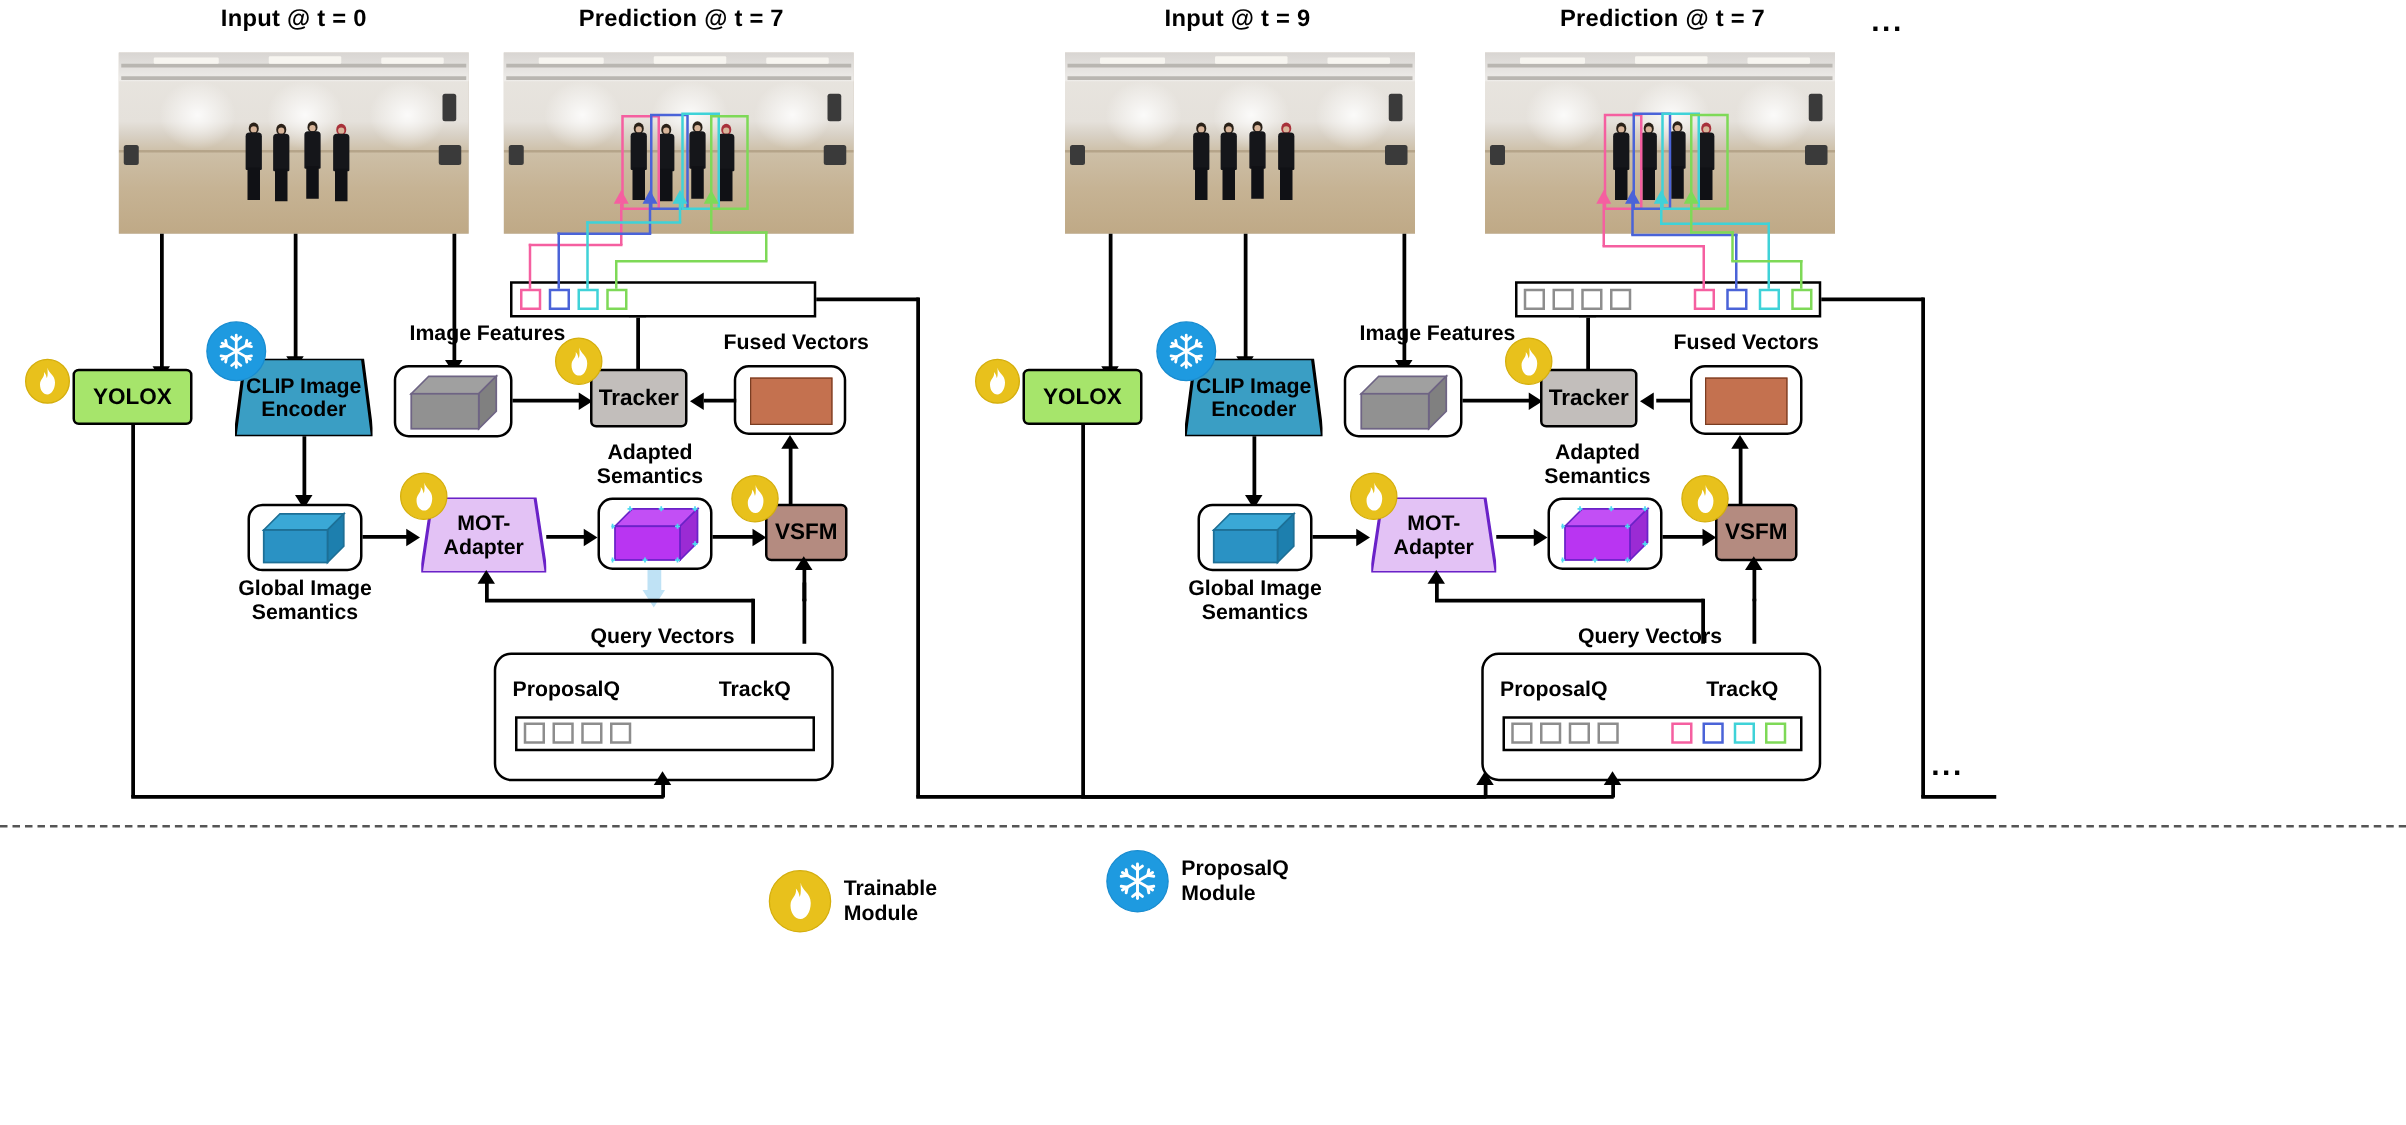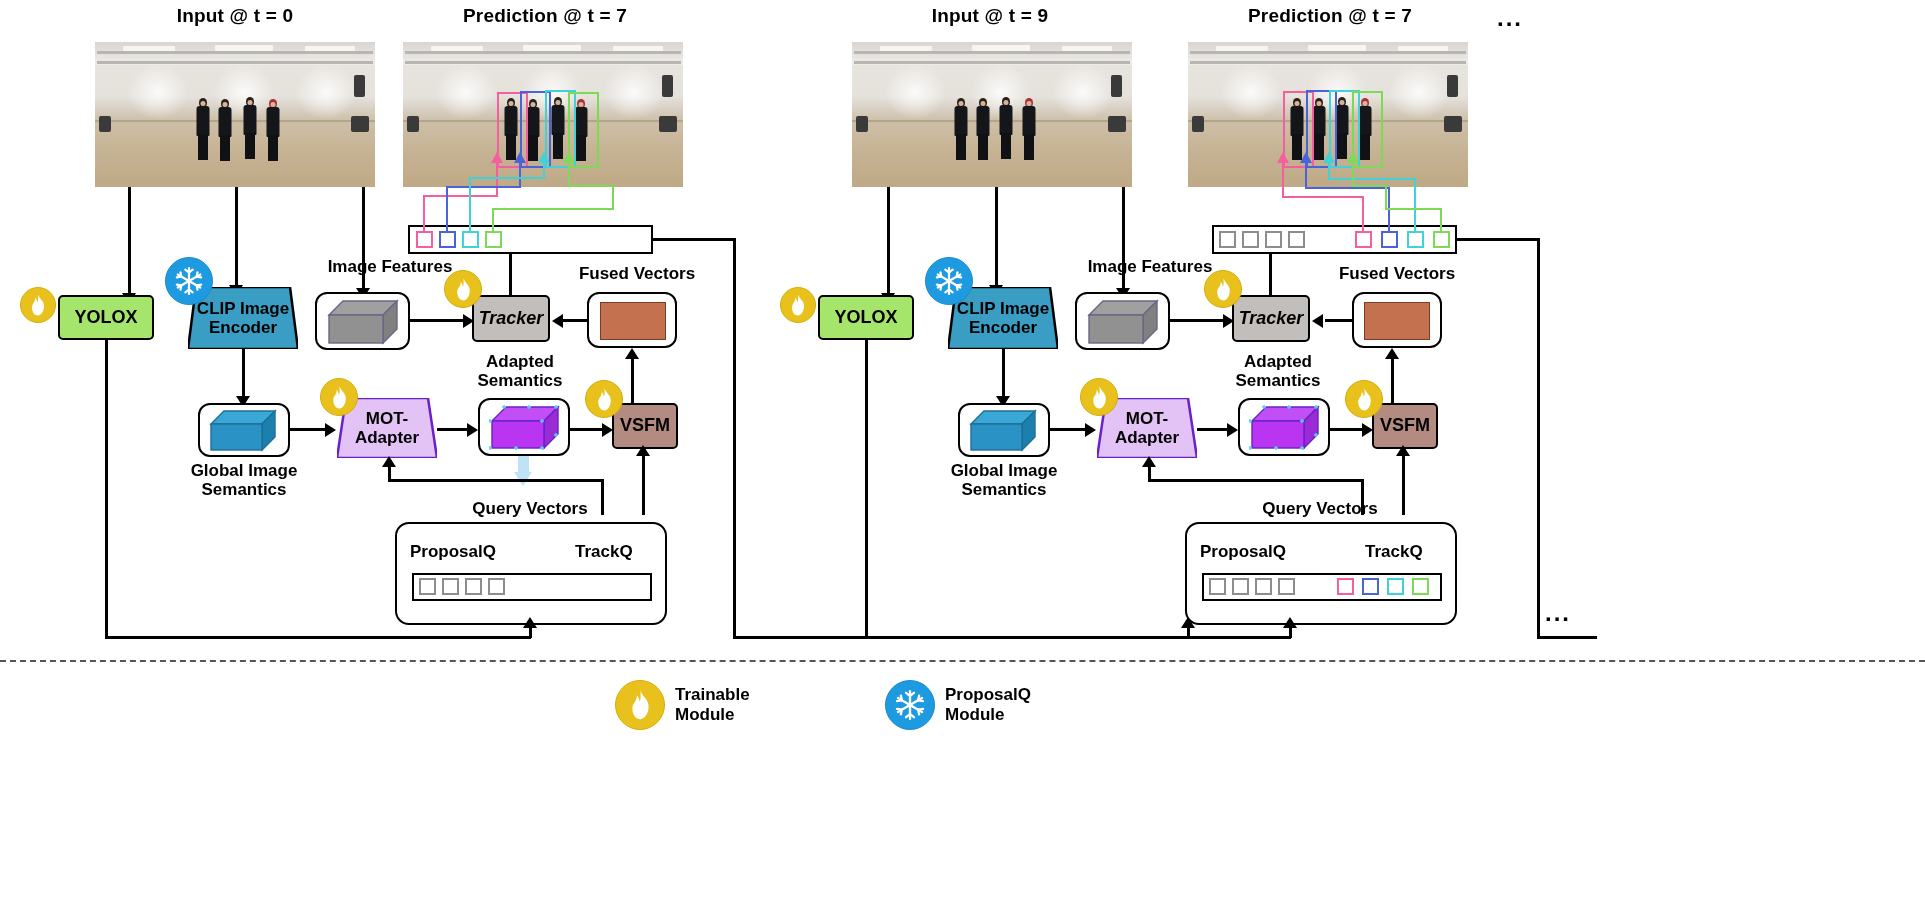--- a/index.html
+++ b/index.html
@@ -35,21 +35,21 @@
                 width:5px;height:5px;border-radius:50%;background:#d8b59a;}
   .person.red .head{background:#a8313a;}
 
   .bbox{position:absolute;border-width:2px;border-style:solid;background:transparent;}
 
   
   .node{position:absolute;box-sizing:border-box;display:flex;align-items:center;justify-content:center;
         text-align:center;font-weight:bold;line-height:1.1;}
   .rect{border:2px solid #000;border-radius:5px;font-size:18px;}
   .yolox{background:#a6e56b;}
-  .tracker{background:#c2bebb;font-style:italic;}
+  .tracker{background:#c2bebb;}
   .vsfm{background:#b48b80;}
   .trap{position:absolute;display:flex;align-items:center;justify-content:center;
         text-align:center;font-weight:bold;font-size:18px;line-height:1.12;}
   .card{position:absolute;box-sizing:border-box;border:2.5px solid #000;border-radius:12px;background:#fff;}
   .qpanel{position:absolute;box-sizing:border-box;border:2.5px solid #000;border-radius:14px;background:#fff;}
   .slot{position:absolute;box-sizing:border-box;border:2px solid #000;background:#fff;}
   .sq{position:absolute;box-sizing:border-box;width:17px;height:17px;border:2px solid #8d8d8d;background:#fff;}
 
   
   .cube{position:absolute;}
@@ -652,21 +652,21 @@
   <div class="cln" style="left:1352px;top:185px;width:35px;height:2px;background:#7ed957;"></div>
   <div class="cln" style="left:1352px;top:162px;width:2px;height:24px;background:#7ed957;"></div>
   <div class="carw" style="left:1347px;top:152px;border-bottom:11px solid #7ed957;"></div>
 
   <div class="ln" style="left:1457px;top:238px;width:82px;height:2.5px;"></div>
   <div class="ln" style="left:1537px;top:238px;width:2.5px;height:400px;"></div>
   <div class="ln" style="left:1537px;top:636px;width:60px;height:2.5px;"></div>
 
   <div class="dash" style="top:660px;"></div>
 
-  <div class="legend-item" style="left:615px;top:680px;">
+  <div class="legend-item" style="left:615px;top:696px;">
     <div class="badge fire" style="position:relative;left:0;top:0;width:48px;height:48px;">
       <svg width="27" height="30" viewBox="0 0 20 22">
           <path d="M10 0 C11 5 16 6 16 12 C16 17.5 13 21.5 10 21.5 C6.5 21.5 4 18 4 13.5 C4 9 8 8 7.2 3.5 C9 5.5 9 7 9.5 8.5 C10.5 6 10 3 10 0 Z" fill="#ffffff"></path>
         </svg>
     </div>
     <div class="legend-text">Trainable
 Module</div>
   </div>
 
   <div class="legend-item" style="left:885px;top:680px;">

